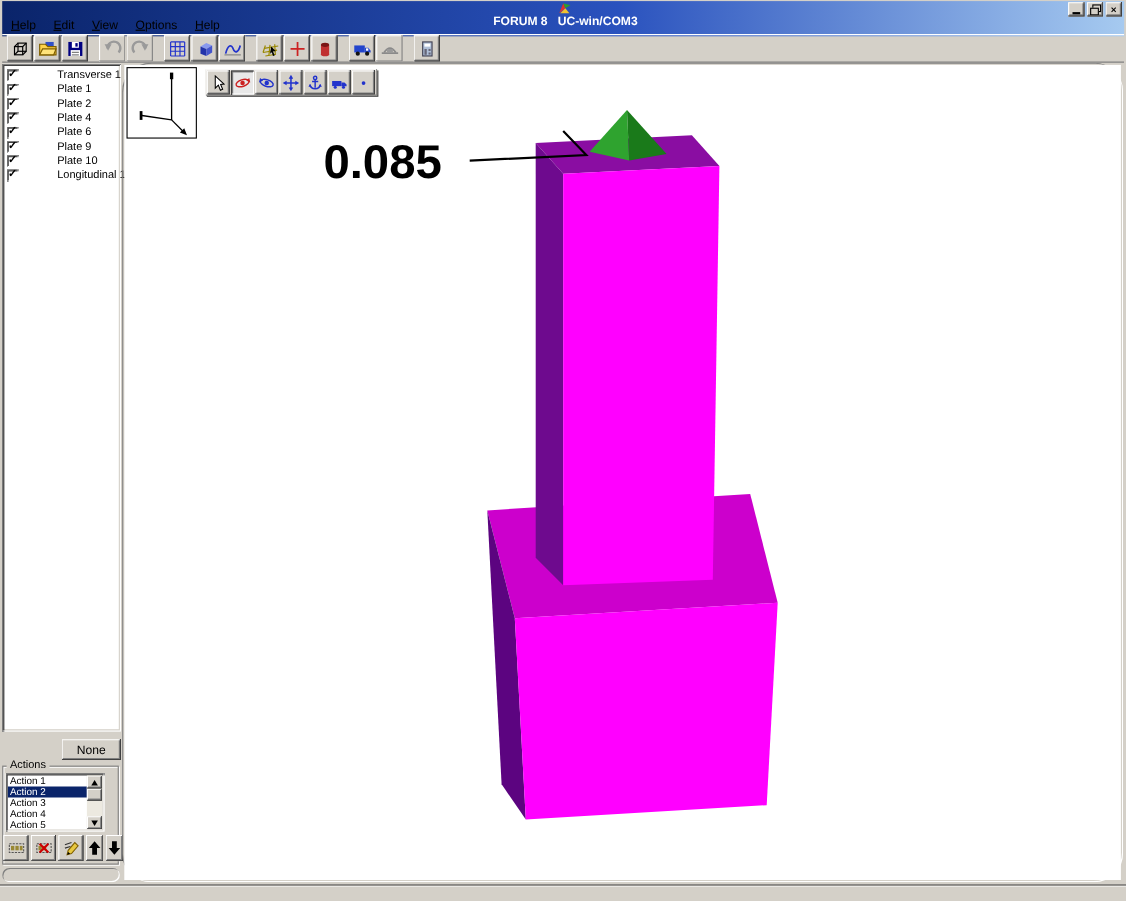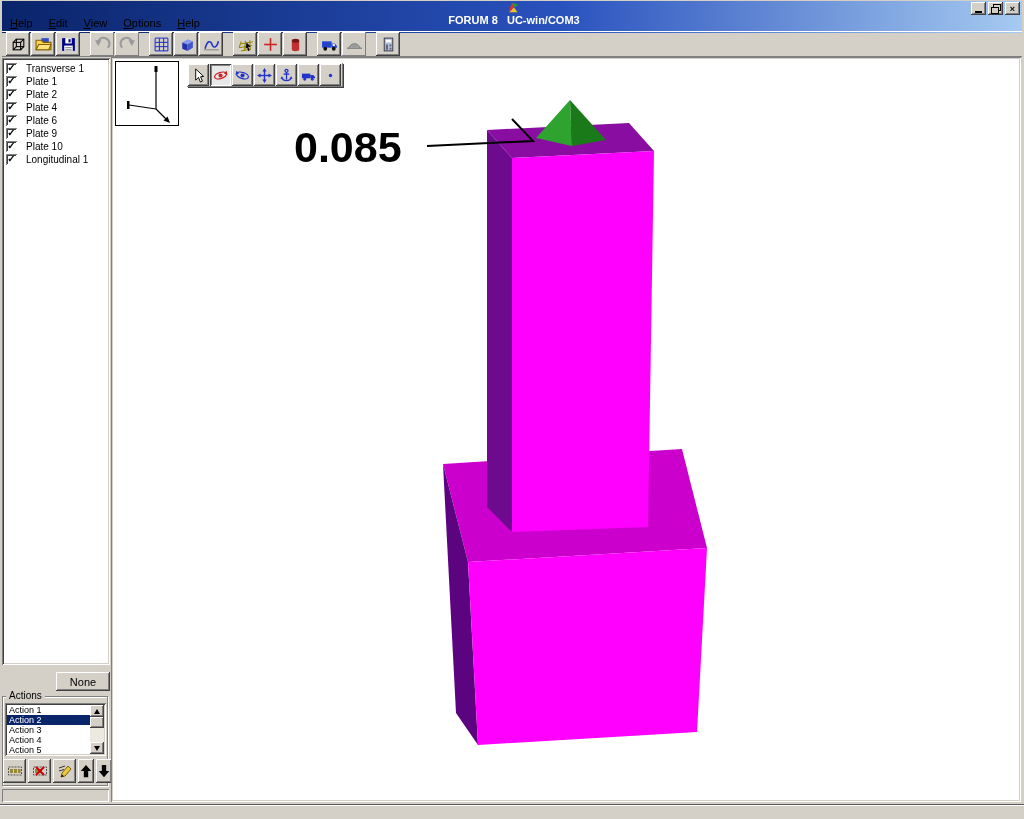--- a/index.html
+++ b/index.html
@@ -8,21 +8,21 @@
     background:#D4D0C8;font-family:"Liberation Sans",sans-serif;font-size:11px;color:#000;
     -webkit-font-smoothing:none;
   }
   
   .raised{background:#D4D0C8;
     box-shadow: inset -1px -1px 0 #404040, inset 1px 1px 0 #FFFFFF, inset -2px -2px 0 #808080;}
   .raised-thin{background:#D4D0C8;
     box-shadow: inset -1px -1px 0 #808080, inset 1px 1px 0 #FFFFFF;}
   .sunken-field{background:#FFFFFF;
     box-shadow: inset 1px 1px 0 #808080, inset -1px -1px 0 #FFFFFF, inset 2px 2px 0 #404040, inset -2px -2px 0 #D4D0C8;}
-  .sunken-thin{box-shadow: inset 1px 1px 0 #808080, inset -1px -1px 0 #FFFFFF;}
+  .sunken-thin{box-shadow: inset 1px 1px 0 #808080, inset -1px -1px 0 #FFFFFF; border-radius: 26px;}
   .pressed{background:#E8E8E8;
     box-shadow: inset 1px 1px 0 #404040, inset -1px -1px 0 #FFFFFF, inset 2px 2px 0 #808080;}
   
   .titlebar{position:absolute;left:2px;top:1px;width:1020px;height:32px;
     background:linear-gradient(90deg,#0A246A 0%,#2A52BE 55%,#A6CAF0 100%);
     display:flex;align-items:center;flex-direction:column;}
   .title-icon{width:14px;height:13px;margin-left:2px;flex:0 0 auto;}
   .title-text{color:#fff;font-weight:bold;font-size:11px;margin-left:4px;white-space:pre;}
   .winbtns{position:absolute;right:2px;top:1px;display:flex;gap:2px;}
   .winbtn{width:15px;height:13px;display:flex;align-items:center;justify-content:center;font-size:9px;font-weight:bold;font-family:"Liberation Sans",sans-serif;}
@@ -35,33 +35,33 @@
   .menu-item{padding:1px 8px 2px 8px;cursor:default;}
   .menu-item::first-letter{text-decoration:underline;}
   
   .toolbar{position:absolute;left:2px;top:31px;width:1020px;height:26px;
     box-shadow:inset 0 1px 0 #FFFFFF, inset 0 -1px 0 #808080;
     display:flex;align-items:center;padding-left:4px;box-sizing:border-box;}
   .tbtn{width:24px;height:24px;flex:0 0 auto;display:flex;align-items:center;justify-content:center;margin-right:1px;}
   .tgap{width:9px;flex:0 0 auto;}
   
   .checklist{position:absolute;left:2px;top:58px;width:108px;height:607px;padding-top:4px;box-sizing:border-box;}
-  .check-row{height:13px;display:flex;align-items:center;padding-left:4px;}
+  .check-row{height:13px;display:flex;align-items:center;padding-left:4px;gap:26px;}
   .checkbox{width:11px;height:11px;background:#fff;flex:0 0 auto;
     box-shadow: inset 1px 1px 0 #808080, inset -1px -1px 0 #fff, inset 2px 2px 0 #404040;
     font-size:10px;line-height:10px;text-align:center;font-weight:bold;}
   .checkbox::after{content:"✓";}
   .check-label{margin-left:9px;font-size:10px;white-space:nowrap;}
   .btn-all{position:absolute;left:14px;top:672px;width:53px;height:19px;margin-top:32px;}
   .btn-none{position:absolute;left:56px;top:672px;width:54px;height:19px;text-align:center;}
   .panelbtn{display:flex;align-items:center;justify-content:center;font-size:11px;}
   .groupbox{position:absolute;left:2px;top:696px;width:106px;height:90px;box-sizing:border-box;
     border:1px solid #808080;box-shadow:inset 1px 1px 0 #fff, 1px 1px 0 #fff;}
   .grouplabel{position:absolute;left:6px;top:690px;background:#D4D0C8;padding:0 3px;font-size:10px;}
-  .actions-list{position:absolute;left:5px;top:703px;width:101px;height:53px;box-sizing:border-box;padding:2px 2px 2px 2px;}
+  .actions-list{position:absolute;left:5px;top:703px;width:90px;height:53px;box-sizing:border-box;padding:2px 2px 2px 2px;}
   .alist-inner{position:absolute;left:2px;top:2px;right:16px;bottom:2px;overflow:hidden;}
   .arow{height:10px;line-height:10px;font-size:9px;padding-left:2px;white-space:nowrap;}
   .arow.selected{background:#0A246A;color:#fff;}
   .vscroll{position:absolute;right:2px;top:2px;width:14px;bottom:2px;background:#ECE9E0;}
   .sbtn{position:absolute;left:0;width:14px;height:12px;display:flex;align-items:center;justify-content:center;}
   .sthumb{position:absolute;left:0;top:12px;width:14px;height:11px;}
   .tri-up{width:0;height:0;border-left:3px solid transparent;border-right:3px solid transparent;border-bottom:5px solid #000;}
   .tri-down{width:0;height:0;border-left:3px solid transparent;border-right:3px solid transparent;border-top:5px solid #000;}
   .smallbtns{position:absolute;left:3px;top:759px;height:24px;display:flex;}
   .sabtn{width:23px;height:24px;display:flex;align-items:center;justify-content:center;margin-right:2px;}

